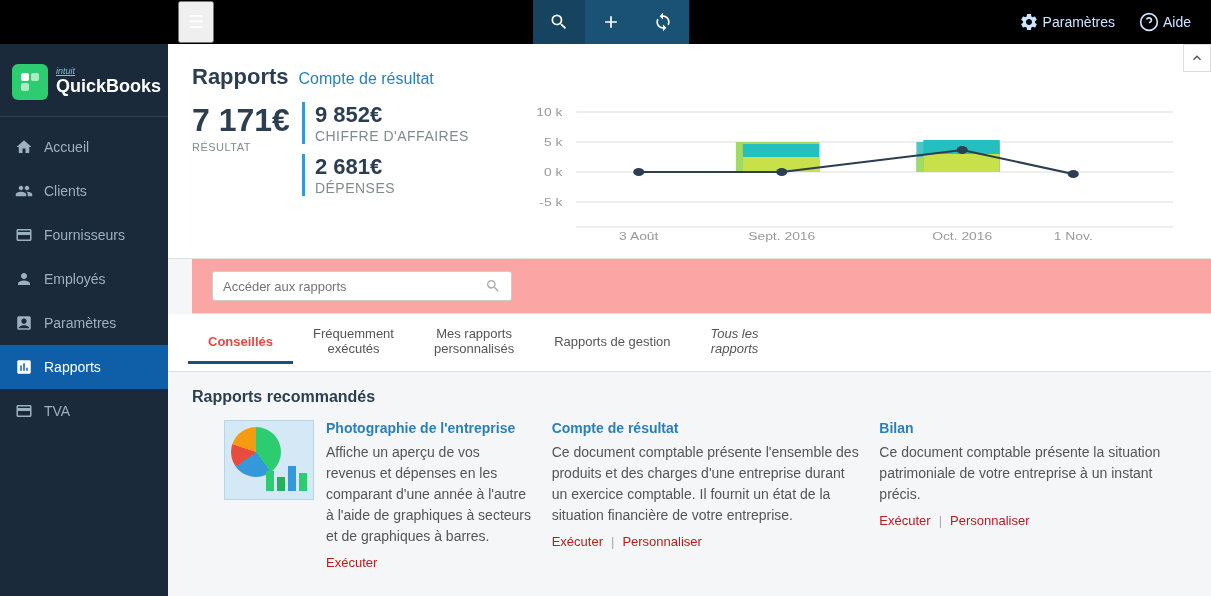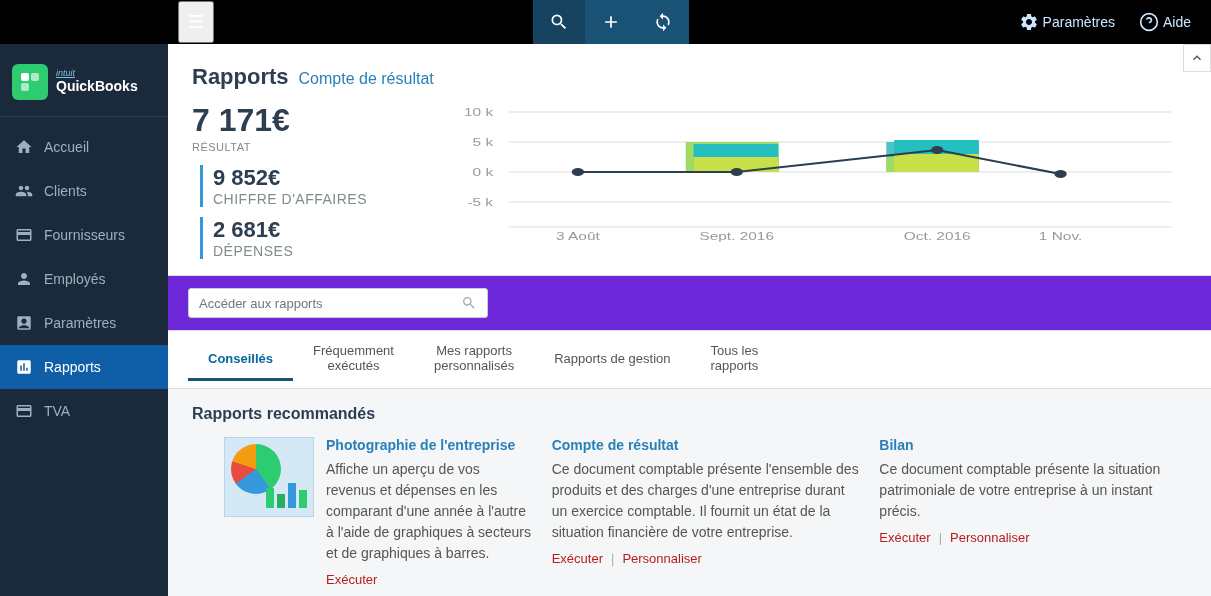--- a/index.html
+++ b/index.html
@@ -51,60 +51,60 @@
     
     .chart-section {
       background: #fff; padding: 20px 24px 16px; border-bottom: 1px solid #e0e0e0;
       position: relative; flex-shrink: 0;
     }
     .chart-section-header { display: flex; align-items: baseline; gap: 10px; margin-bottom: 12px; }
     .page-title { font-size: 22px; font-weight: bold; color: #2c3e50; }
     .page-subtitle { font-size: 16px; color: #2980b9; }
 
     .chart-row { display: flex; gap: 24px; align-items: flex-start; }
-    .stats-area { display: flex; flex-direction: column; gap: 12px; min-width: 200px; }
+    .stats-area { display: flex; flex-direction: row; gap: 12px; min-width: 200px; }
     .stat-main { }
     .stat-main-value { font-size: 32px; font-weight: bold; color: #2c3e50; }
     .stat-main-label { font-size: 11px; color: #7f8c8d; margin-top: 2px; letter-spacing: 0.5px; }
 
-    .stat-divider { border-left: 3px solid #3498db; padding-left: 10px; margin-left: 8px; }
+    .stat-divider { border-left: 3px solid #3498db; padding-left: 10px; }
     .stat-secondary-value { font-size: 22px; font-weight: bold; color: #2c3e50; }
     .stat-secondary-label { font-size: 14px; color: #7f8c8d; letter-spacing: 0.5px; }
 
     .chart-area { flex: 1; height: 140px; position: relative; }
 
     
     .chart-svg { width: 100%; height: 100%; }
 
     .collapse-btn {
       position: absolute; right: 0; top: 0;
       background: #fff; border: 1px solid #ddd; width: 28px; height: 28px;
       display: flex; align-items: center; justify-content: center;
       cursor: pointer; color: #555;
     }
 
     
     .reports-section { flex: 1; overflow-y: auto; background: #f4f6f8; padding: 0; }
 
-    .search-bar-area { background: #6d28d9; padding: 12px 20px; border-bottom: 1px solid #dde; }
+    .search-bar-area { background: #fca5a5; padding: 12px 20px; border-bottom: 1px solid #dde; margin-left: 24px; }
     .search-box {
       display: flex; align-items: center; border: 1px solid #ccc;
       background: #fff; border-radius: 3px; padding: 6px 10px; width: 300px;
     }
     .search-input { border: none; outline: none; flex: 1; font-size: 13px; color: #888; }
 
     .tabs-bar {
       background: #fff; display: flex; align-items: center;
       border-bottom: 1px solid #ddd; padding: 0 20px;
     }
     .tab {
       padding: 12px 20px; font-size: 13px; color: #555; cursor: pointer;
       border-bottom: 3px solid transparent; text-align: center;
     }
-    .tab.active { color: #0369a1; border-bottom: 3px solid #1a5276; font-weight: bold; }
+    .tab.active { color: #ef4444; border-bottom: 3px solid #1a5276; font-weight: bold; }
 
     
     .recommended-section { padding: 16px 24px; background: #f4f6f8; }
     .section-title { font-size: 16px; color: #2c3e50; margin-bottom: 14px; }
 
     .report-cards { display: flex; gap: 20px; margin-left: 32px; }
     .report-card { display: flex; flex-direction: column; flex: 1; background: transparent; }
 
     .report-thumbnail {
       width: 90px; height: 80px; background: #d5e8f5; border: 1px solid #b8d4e8;
@@ -178,21 +178,21 @@
     <div style="display:flex;align-items:center;padding:10px 12px 16px;border-bottom:1px solid #2c3e50;">
       <div style="width:36px;height:36px;background:#2ecc71;border-radius:6px;display:flex;align-items:center;justify-content:center;margin-right:8px;flex-shrink:0;">
         <svg width="22" height="22" viewBox="0 0 22 22">
             <rect x="2" y="2" width="8" height="8" rx="2" fill="white"></rect>
             <rect x="12" y="2" width="8" height="8" rx="2" fill="white" opacity="0.6"></rect>
             <rect x="2" y="12" width="8" height="8" rx="2" fill="white" opacity="0.6"></rect>
           </svg>
       </div>
       <div>
         <div style="color:#7fbfdf;font-size:9px;font-style:italic;line-height:1;text-decoration:underline;">intuit</div>
-        <div style="color:#fff;font-size:14px;font-weight:bold;line-height:1.2;">QuickBooks</div>
+        <div style="color:#fff;font-size:18px;font-weight:bold;line-height:1.2;">QuickBooks</div>
       </div>
     </div>
 
     <nav class="sidebar-nav">
       <a class="sidebar-item">
         <span class="sidebar-icon">
           <svg width="18" height="18" viewBox="0 0 24 24" fill="#9db0c0">
               <path d="M10 20v-6h4v6h5v-8h3L12 3 2 12h3v8z"></path>
             </svg>
         </span>
@@ -334,21 +334,21 @@
         </div>
       </div>
 
       <div class="tabs-bar">
         <div class="tab active">Conseillés</div>
         <div class="tab" style="white-space:pre-line;">Fréquemment
 exécutés</div>
         <div class="tab" style="white-space:pre-line;">Mes rapports
 personnalisés</div>
         <div class="tab">Rapports de gestion</div>
-        <div class="tab" style="white-space:pre-line;">Tous les
+        <div class="tab" style="white-space:pre-line;font-style:italic;">Tous les
 rapports</div>
       </div>
 
       <div class="recommended-section">
         <h2 class="section-title">Rapports recommandés</h2>
         <div class="report-cards">
 
           <div class="report-card" style="flex-direction:row;gap:12px;align-items:flex-start;">
             <div class="report-thumbnail">
               <div class="thumb-pie"></div>

